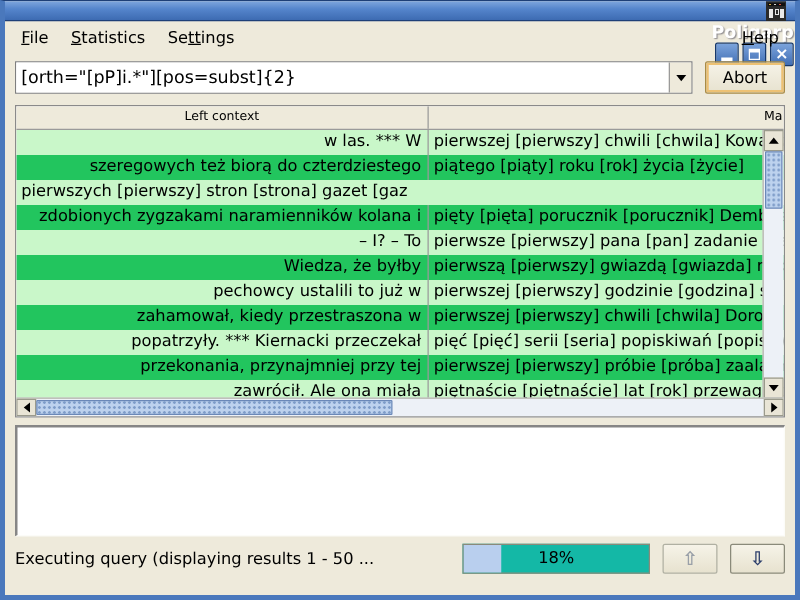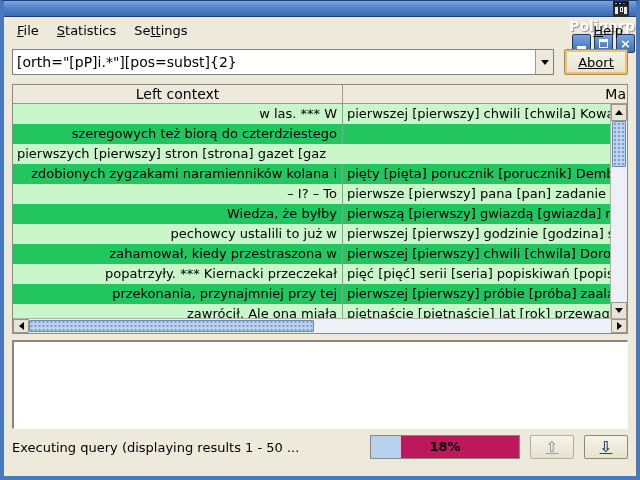--- a/index.html
+++ b/index.html
@@ -57,35 +57,35 @@
     font-family: "DejaVu Sans", sans-serif; font-size: 14px; background: #fff; color: #000;
   }
   .combo-arrow {
     width: 18px; border-left: 1px solid #9a9a9a; background: #eeeadb;
     display: flex; align-items: center; justify-content: center; cursor: default;
   }
   .tri-down { width: 0; height: 0; border-left: 4px solid transparent; border-right: 4px solid transparent; border-top: 5px solid #000; }
   .btn {
     font-family: "DejaVu Sans", sans-serif; font-size: 13px; color: #000;
     background: linear-gradient(to bottom, #f6f3e8, #e7e2cf);
-    border: 1px solid #8a8a7a; border-radius: 2px; cursor: default; text-decoration: underline;
+    border: 1px solid #8a8a7a; border-radius: 2px; cursor: default;
   }
   .abort-btn {
     width: 64px; height: 26px;
     border: 1px solid #a88b46;
     box-shadow: 0 0 0 2px #edc173 inset;
   }
 
   
   .results {
     position: relative; margin: 5px 8px 0 8px; height: 250px;
     border: 1px solid #8a8a8a; background: #fff; overflow: hidden;
   }
   .thead { display: flex; height: 19px; background: #eeeadb; border-bottom: 1px solid #9a9a9a; }
-  .th { font-size: 14px; line-height: 18px; overflow: hidden; white-space: nowrap; }
+  .th { font-size: 10px; line-height: 18px; overflow: hidden; white-space: nowrap; }
   .th-left { width: 330px; text-align: center; border-right: 1px solid #9a9a9a; }
   .th-match { flex: 1; text-align: right; padding-right: 1px; }
   .tbody { height: 232px; overflow: hidden; }
   .row { display: flex; height: 20px; background: #22c55e; }
   .row:nth-child(odd) { background: #c9f7c9; }
   .cell { font-size: 13px; line-height: 20px; white-space: nowrap; overflow: hidden; }
   .cell-left { width: 330px; text-align: right; padding-right: 5px; border-right: 1px solid #9a9a9a; flex: 0 0 auto; }
   .cell-match { flex: 1; text-align: left; padding-left: 4px; }
 
   
@@ -128,22 +128,22 @@
   .context-panel {
     margin: 6px 8px 0 8px; height: 89px; background: #fff;
     border: 1px solid #fcfcf8;
     border-top: 2px solid #868686; border-left: 2px solid #868686;
   }
 
   
   .statusbar { display: flex; align-items: center; padding: 4px 8px 0 8px; height: 32px; gap: 10px; }
   .status-text { flex: 1; font-size: 13px; white-space: nowrap; overflow: hidden; }
   .progress {
-    width: 150px; height: 24px; border: 1px solid #8a8a7a; background: #be185d;
-    position: relative; flex: 0 0 auto; font-weight: bold;
+    width: 150px; height: 24px; border: 1px solid #8a8a7a; background: #14b8a6;
+    position: relative; flex: 0 0 auto;
   }
   .progress-fill { position: absolute; left: 0; top: 0; bottom: 0; background: #b9cfee; }
   .progress-label { position: absolute; inset: 0; text-align: center; line-height: 22px; font-size: 13px; }
   .metadata-btn { width: 66px; height: 24px; flex: 0 0 auto; }
   .nav-btn { width: 44px; height: 24px; flex: 0 0 auto; font-size: 15px; font-weight: bold; line-height: 1; }
   .nav-up { color: #9aa0a8; border-color: #b0b0a2; }
   .nav-down { color: #2c3e6b; }
 </style>
 </head>
 <body>
@@ -199,20 +199,21 @@
       <div class="th th-left">Left context</div>
       <div class="th th-match">Ma</div>
     </div>
     <div class="tbody">
       <div class="row">
           <div class="cell cell-left">w las. *** W</div>
           <div class="cell cell-match">pierwszej [pierwszy] chwili [chwila] Kowalczuk [</div>
         </div>
       <div class="row">
           <div class="cell cell-left">szeregowych też biorą do czterdziestego</div>
+          <div class="cell cell-match">piątego [piąty] roku [rok] życia [życie]</div>
         </div>
       <div class="row">
           <div class="cell cell-match">pierwszych [pierwszy] stron [strona] gazet [gaz</div>
         </div>
       <div class="row">
           <div class="cell cell-left">zdobionych zygzakami naramienników kolana i</div>
           <div class="cell cell-match">pięty [pięta] porucznik [porucznik] Dembosz [</div>
         </div>
       <div class="row">
           <div class="cell cell-left">– I? – To</div>

